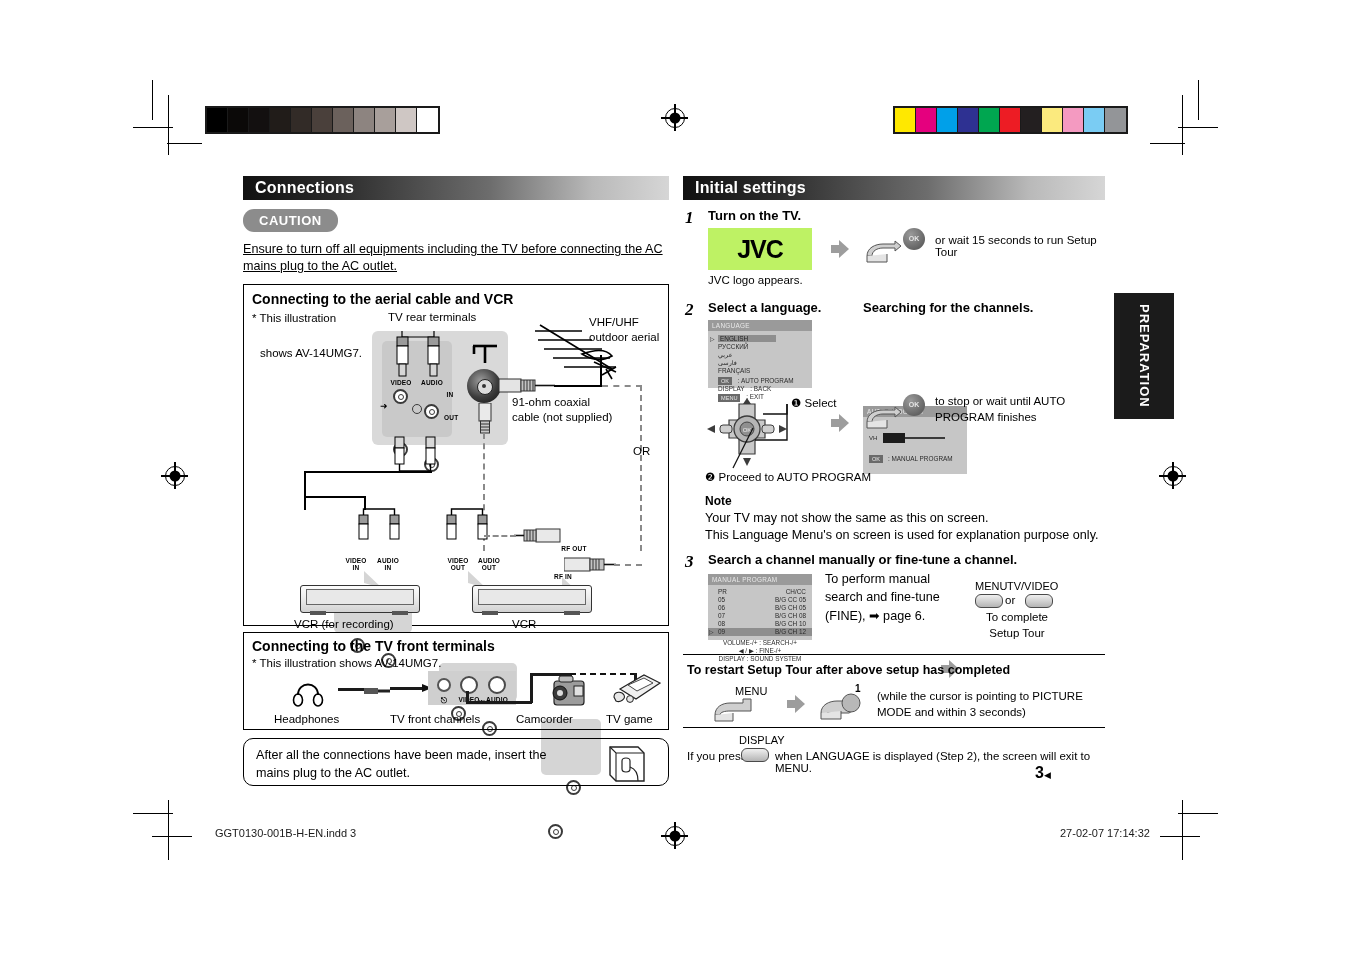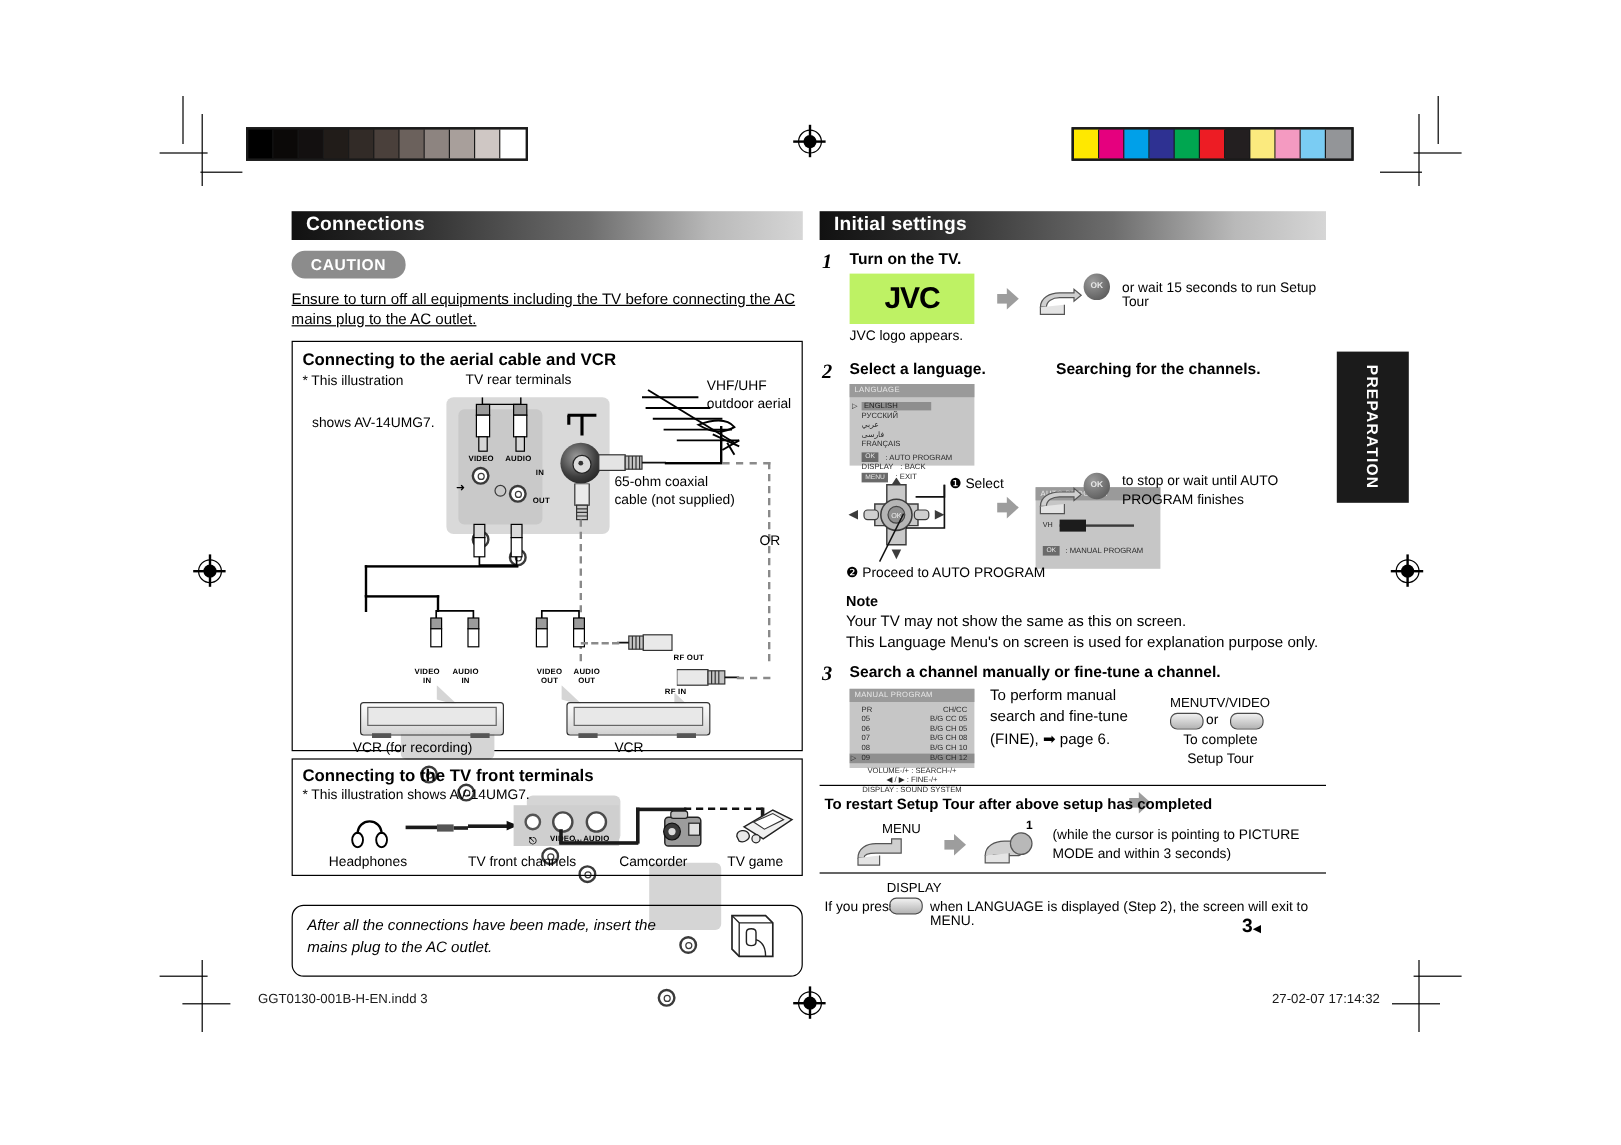--- a/index.html
+++ b/index.html
@@ -251,21 +251,21 @@
             <line x1="28" y1="3" x2="28" y2="14" stroke="#333"></line>
           <line x1="31" y1="3" x2="31" y2="14" stroke="#333"></line>
             <line x1="34" y1="3" x2="34" y2="14" stroke="#333"></line>
           <line x1="36" y1="8.5" x2="56" y2="8.5" stroke="#111" stroke-width="1.6"></line>
         </svg>
       </div>
       <div class="wire" style="left:310px;top:100px;width:48px;height:1.6px;"></div>
       <div class="wire" style="left:356px;top:70px;width:1.6px;height:31px;"></div>
 
       <div class="abs sm" style="left:268px;top:110px;line-height:1.3;">
-        <div>65-ohm coaxial</div>
+        <div>91-ohm coaxial</div>
         <div>cable (not supplied)</div>
       </div>
 
       <div class="dash-h" style="left:358px;top:100px;width:40px;"></div>
       <div class="dash-v" style="left:396px;top:100px;height:166px;"></div>
       <div class="abs sm" style="left:389px;top:160px;">OR</div>
 
       <div class="wire" style="left:155px;top:152px;width:1.6px;height:20px;"></div>
       <div class="wire" style="left:186px;top:152px;width:1.6px;height:20px;"></div>
       <div class="abs" style="left:148px;top:150px;">
@@ -441,21 +441,21 @@
           <circle cx="20" cy="26" r="3.4" fill="#e8e8e8" stroke="#222" stroke-width="1"></circle>
         </svg>
       </div>
 
       <div class="abs sm" style="left:30px;top:80px;">Headphones</div>
       <div class="abs sm" style="left:146px;top:80px;">TV front channels</div>
       <div class="abs sm" style="left:272px;top:80px;">Camcorder</div>
       <div class="abs sm" style="left:362px;top:80px;">TV game</div>
     </div>
 
-    <div class="box" style="margin-top:24px;height:60px;border-radius:10px;position:relative;font-style:italic;">
+    <div class="box" style="margin-top:8px;height:48px;border-radius:10px;position:relative;">
       <div class="abs body-txt" style="left:12px;top:8px;width:320px;line-height:1.4;">After all the connections have been made, insert the mains plug to the AC outlet.</div>
       <div class="abs" style="left:360px;top:4px;">
         <svg width="44" height="42" viewBox="0 0 44 42">
           <path d="M6 4 L34 4 L40 10 L40 38 L12 38 L6 32 Z" fill="#fff" stroke="#222" stroke-width="1.4"></path>
           <path d="M6 4 L12 10 L40 10 M12 10 L12 38" fill="none" stroke="#222" stroke-width="1.1"></path>
           <path d="M18 18 C18 14 26 14 26 18 L26 26 C26 30 18 30 18 26 Z" fill="#fff" stroke="#222" stroke-width="1.2"></path>
           <path d="M26 24 C32 26 34 32 34 38" fill="none" stroke="#222" stroke-width="1.2"></path>
         </svg>
       </div>
     </div>
@@ -480,21 +480,21 @@
           <path d="M2 24 L2 30 L22 30 L22 22" fill="#e4e4e4" stroke="#555" stroke-width="1"></path>
         </svg>
       </div>
       <div class="okbtn abs" style="left:220px;top:22px;">OK</div>
       <div class="abs sm" style="left:252px;top:28px;">or wait 15 seconds to run Setup Tour</div>
     </div>
 
     <div style="position:relative;height:236px;">
       <div class="abs" style="left:2px;top:2px;font-size:17px;font-weight:bold;font-style:italic;font-family:'Liberation Serif',serif;">2</div>
       <div class="abs" style="left:25px;top:2px;font-size:13px;font-weight:bold;">Select a language.</div>
-      <div class="abs" style="left:197px;top:2px;font-size:13px;font-weight:bold;">Searching for the channels.</div>
+      <div class="abs" style="left:180px;top:2px;font-size:13px;font-weight:bold;">Searching for the channels.</div>
 
       <div class="osd abs" style="left:25px;top:22px;width:104px;height:68px;">
         <div class="osd-title">LANGUAGE</div>
         <div id="lang-items" style="margin-top:4px;">
             <div class="osd-row" style="padding-left: 10px; position: relative;"><span style="position: absolute; left: 2px; font-size: 6px;">▷</span><span class="hl" style="padding: 0px 28px 0px 2px;">ENGLISH</span></div>
             <div class="osd-row" style="padding-left: 10px;"><span>РУССКИЙ</span></div>
             <div class="osd-row" style="padding-left: 10px;"><span>عربي</span></div>
             <div class="osd-row" style="padding-left: 10px;"><span>فارسی</span></div>
             <div class="osd-row" style="padding-left: 10px;"><span>FRANÇAIS</span></div>
           </div>

